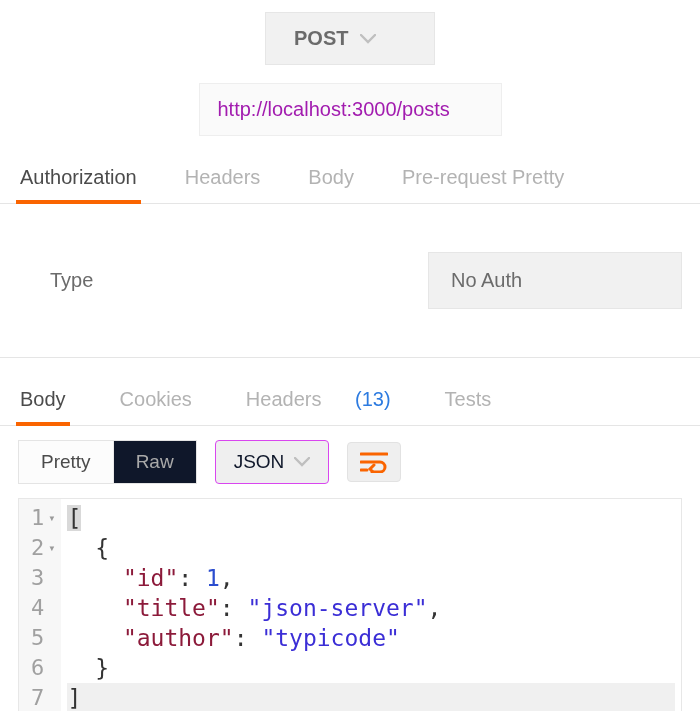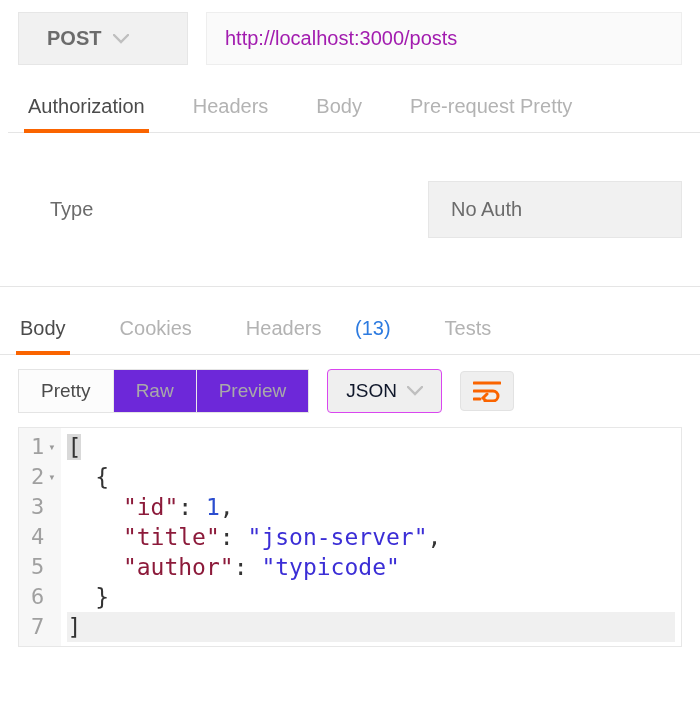--- a/index.html
+++ b/index.html
@@ -9,20 +9,21 @@
     color: #555;
     width: 700px;
     height: 711px;
     overflow: hidden;
   }
   .request-row {
     display: flex;
     padding: 12px 18px 18px 18px;
     gap: 18px;
     align-items: center;
+    flex-direction: column;
   }
   .method-select {
     background: #f1f1f1;
     border: 1px solid #e6e6e6;
     color: #6b6b6b;
     font-size: 20px;
     font-weight: 600;
     display: flex;
     align-items: center;
     gap: 12px;
@@ -38,21 +39,20 @@
     color: #a21caf;
     padding: 14px 18px;
     outline: none;
   }
   .tabs {
     display: flex;
     gap: 44px;
     padding: 0 18px;
     border-bottom: 1px solid #e5e5e5;
     font-size: 20px;
-    margin-left: 8px;
   }
   .tab {
     padding: 12px 2px 14px 2px;
     color: #b3b3b3;
     cursor: pointer;
     position: relative;
   }
   .tab.active {
     color: #4b4b4b;
   }
@@ -121,21 +121,21 @@
     border: 1px solid #e4e4e4;
     border-radius: 0;
     overflow: hidden;
     background: #f3f3f3;
   }
   .pill {
     padding: 10px 22px;
     font-size: 19px;
     color: #a9a9a9;
     cursor: pointer;
-    background: #6d28d9;
+    background: #0f172a;
   }
   .pill.active {
     background: #fcfcfc;
     color: #4b4b4b;
     font-weight: 500;
   }
   .pill + .pill { border-left: 1px solid #eaeaea; }
   .format-select {
     display: flex;
     align-items: center;
@@ -235,21 +235,20 @@
     <span>Headers</span>
     <span class="count">(13)</span>
   </div>
   <div class="rtab">Tests</div>
 </div>
 
 <div class="body-toolbar">
   <div class="pill-group">
     <div class="pill active">Pretty</div>
     <div class="pill">Raw</div>
-    <div class="pill">Preview</div>
   </div>
   <div class="format-select">
     <span>JSON</span>
     <svg class="chevron" viewBox="0 0 16 10">
         <path d="M1 1 L8 8 L15 1" stroke="#bfbfbf" stroke-width="2.4" fill="none" stroke-linecap="round"></path>
       </svg>
   </div>
   <div class="wrap-btn">
     <svg width="28" height="22" viewBox="0 0 28 22">
       <line x1="1" y1="3" x2="27" y2="3" stroke="#fa6400" stroke-width="3" stroke-linecap="round"></line>

